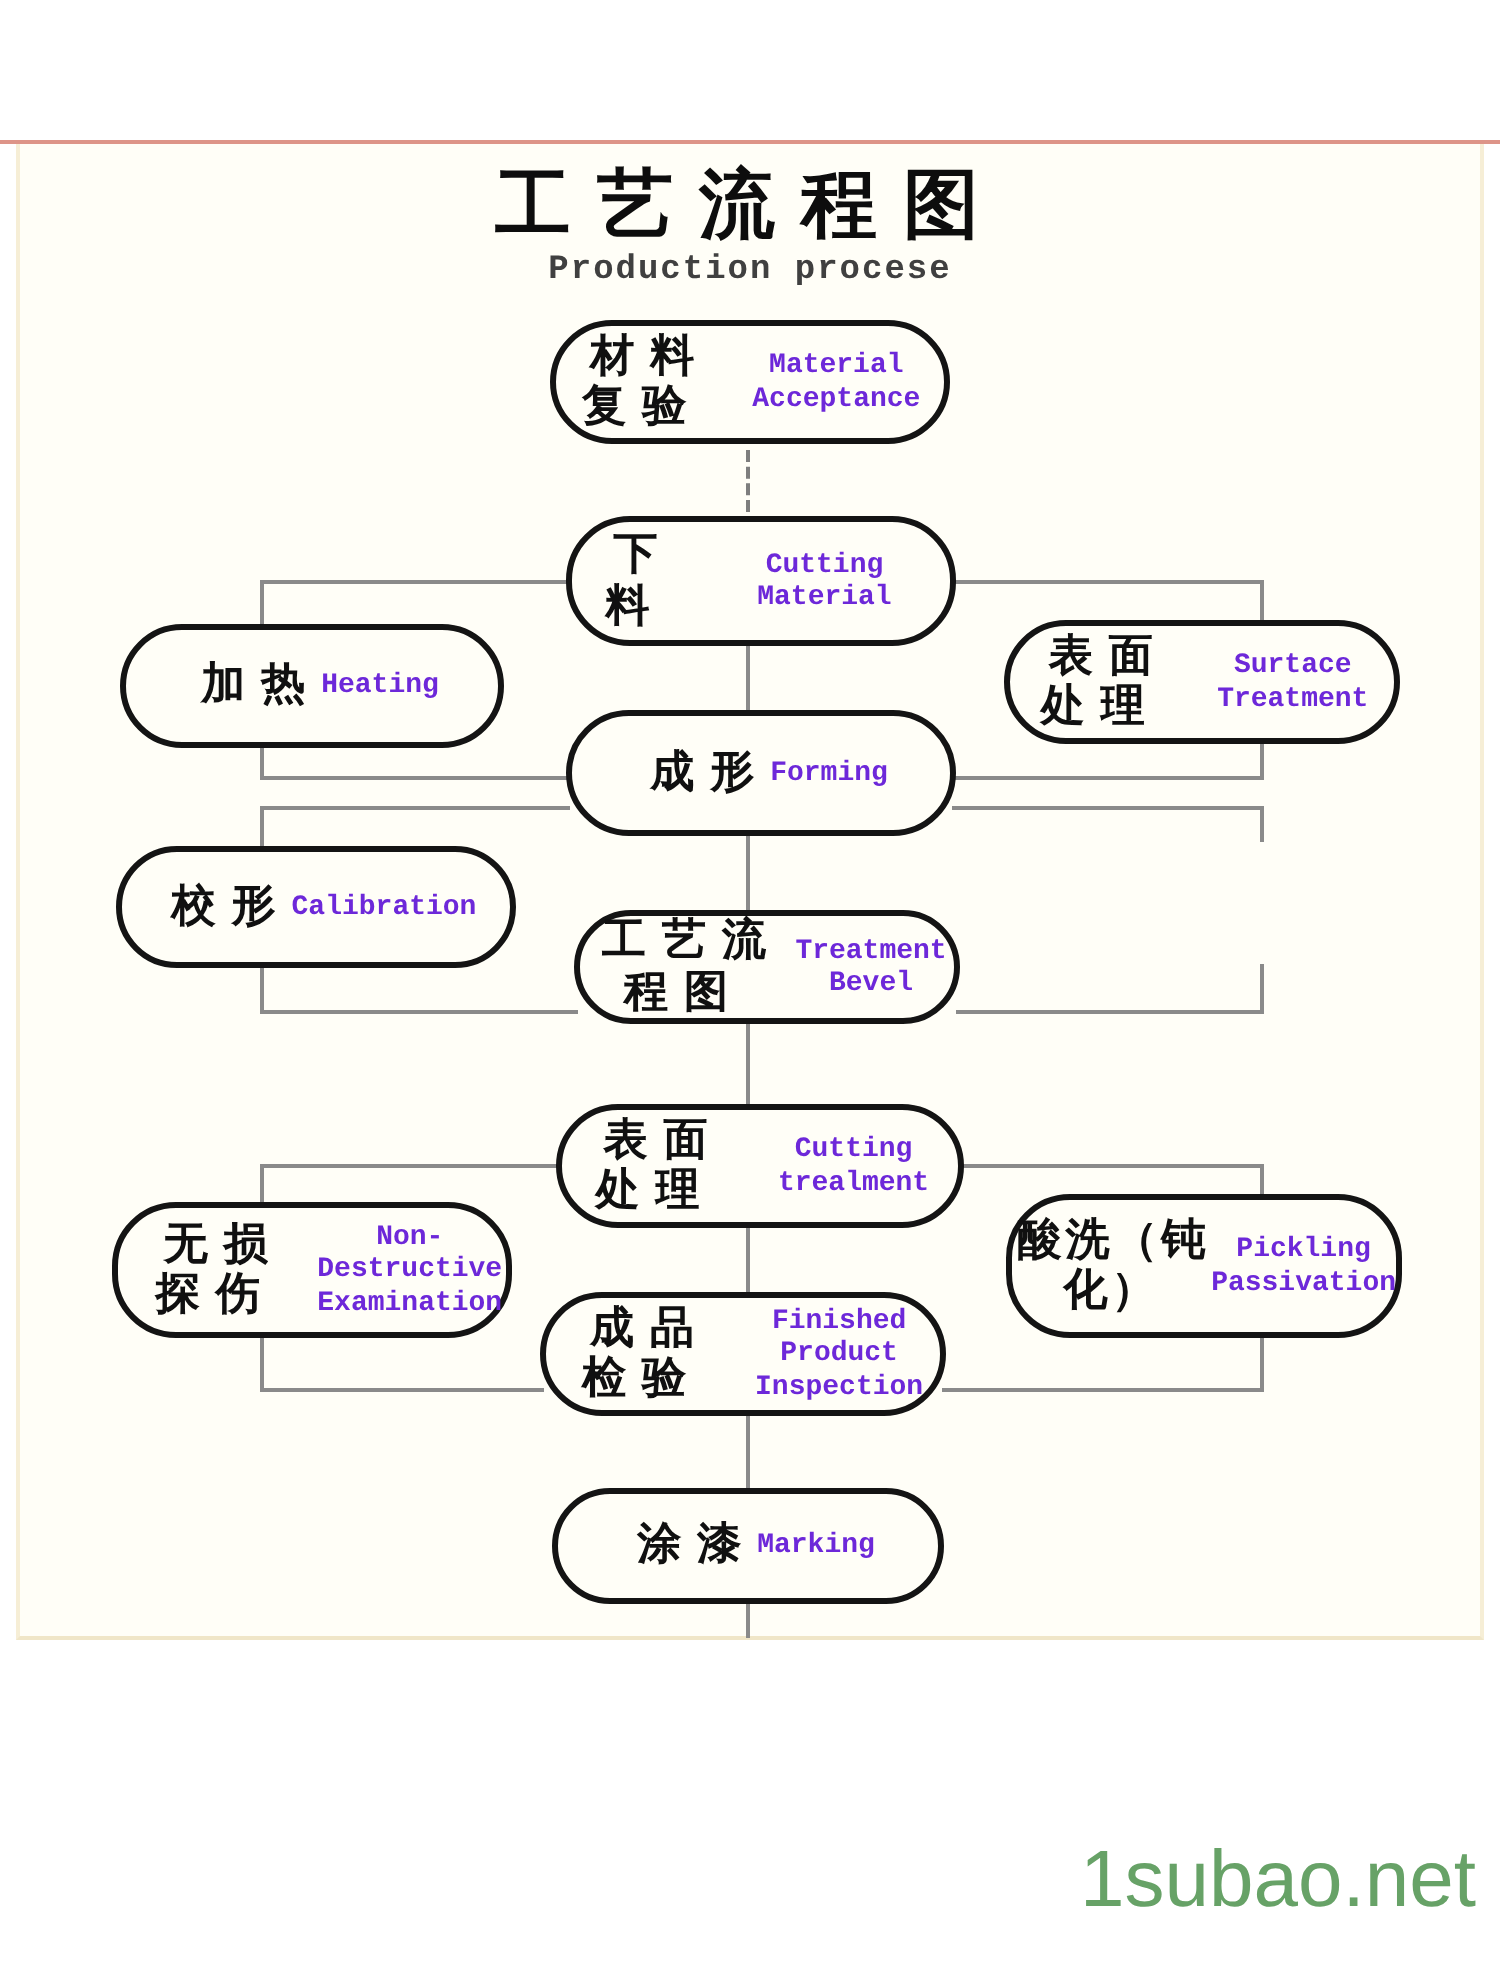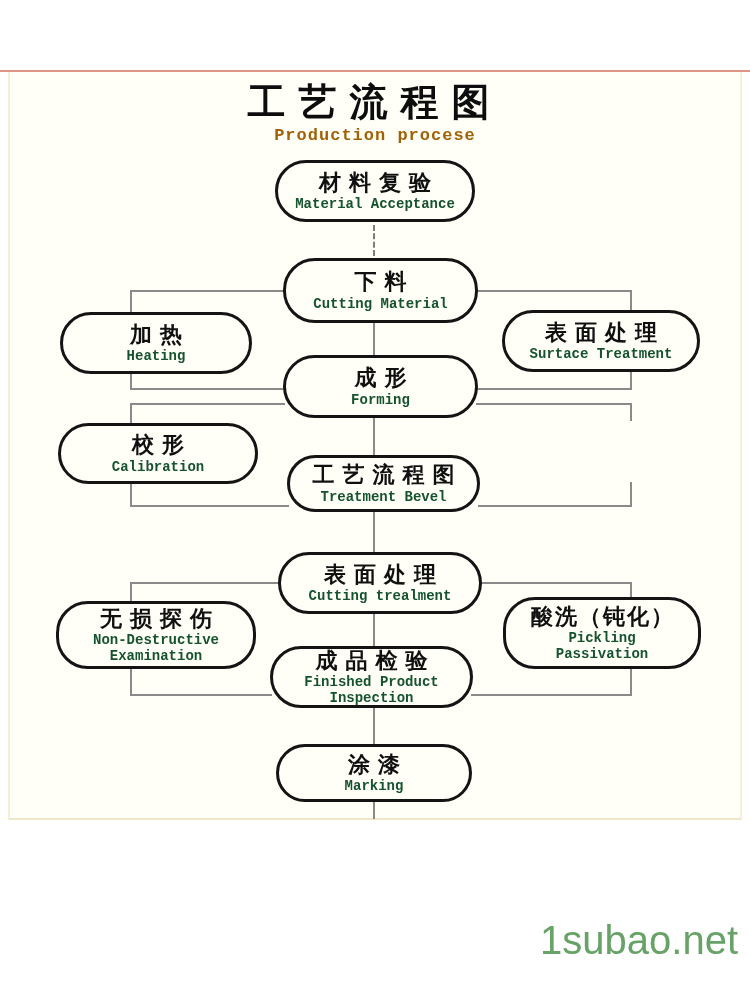--- a/index.html
+++ b/index.html
@@ -5,26 +5,26 @@
   html,body{margin:0;padding:0;background:#ffffff;}
   .page{position:relative;width:750px;height:992px;background:#ffffff;overflow:hidden;
         font-family:"DejaVu Sans",sans-serif;border-radius:20px;}
   .top-rule{position:absolute;left:0;top:70px;width:750px;height:2px;background:#dd9488;}
   .panel{position:absolute;left:8px;top:72px;width:730px;height:746px;background:#fffef7;
          border-left:2px solid #f6eed6;border-right:2px solid #f6eed6;border-bottom:2px solid #f0e6c8;}
   .title-cn{position:absolute;left:0;top:82px;width:750px;text-align:center;
             font-size:38px;font-weight:bold;color:#0d0d0d;letter-spacing:13px;line-height:1.1;}
   .title-en{position:absolute;left:0;top:126px;width:750px;text-align:center;
             font-family:"Liberation Mono",monospace;font-weight:bold;font-size:17px;
-            color:#a16207;letter-spacing:1px;}
+            color:#404040;letter-spacing:1px;}
   .node{position:absolute;border:3px solid #141414;border-radius:32px;background:#fffef7;
-        display:flex;flex-direction:column;align-items:center;justify-content:center;
+        display:flex;flex-direction:row;align-items:center;justify-content:center;
         text-align:center;z-index:2;box-sizing:border-box;}
   .cn{font-weight:bold;color:#101010;font-size:22px;letter-spacing:8px;text-indent:8px;line-height:1.15;}
-  .en{font-family:"Liberation Mono",monospace;font-weight:bold;color:#14532d;font-size:14px;
+  .en{font-family:"Liberation Mono",monospace;font-weight:bold;color:#6d28d9;font-size:14px;
       line-height:1.15;white-space:pre-line;margin-top:1px;}
   .line{position:absolute;background:#8a8a8a;z-index:1;}
   .vdash{position:absolute;width:0;border-left:2px dashed #7e7e7e;z-index:1;}
   .watermark{position:absolute;right:12px;top:918px;font-size:40px;color:#67a267;
              font-family:"Liberation Sans",sans-serif;letter-spacing:0px;}
 </style>
 </head>
 <body>
 
 <div class="page">

